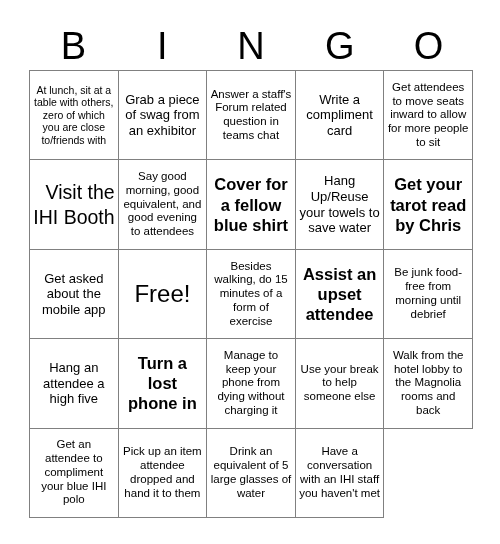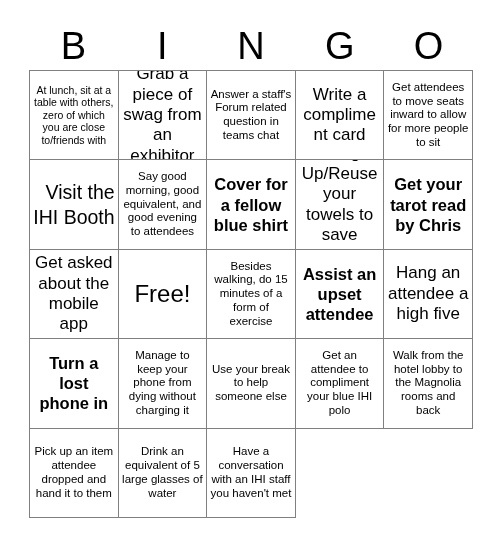--- a/index.html
+++ b/index.html
@@ -77,21 +77,21 @@
     display: block;
     width: 100%;
     line-height: 1.16;
     word-wrap: break-word;
     color: #000000;
   }
 
   
   .sz-xs .cell-text { font-size: 10.5px; line-height: 1.20; }
   .sz-s  .cell-text { font-size: 11.5px; line-height: 1.20; }
-  .sz-m  .cell-text { font-size: 17px; line-height: 1.20; }
+  .sz-m  .cell-text { font-size: 13px; line-height: 1.20; }
   .sz-l  .cell-text { font-size: 16.5px; line-height: 1.22; font-weight: bold; }
   .sz-xl .cell-text { font-size: 19.5px; line-height: 1.24; text-align: right; }
   .sz-free .cell-text { font-size: 24px; line-height: 1.1; }
 </style>
 </head>
 <body>
 
 <div id="bingo-card">
 
   <div id="bingo-header">
@@ -138,37 +138,40 @@
       </div>
       <div class="bingo-cell sz-free">
         <span class="cell-text">Free!</span>
       </div>
       <div class="bingo-cell sz-s">
         <span class="cell-text">Besides walking, do 15 minutes of a form of exercise</span>
       </div>
       <div class="bingo-cell sz-l">
         <span class="cell-text">Assist an upset attendee</span>
       </div>
+      <div class="bingo-cell sz-s">
+        <span class="cell-text">Be junk food-free from morning until debrief</span>
+      </div>
       <div class="bingo-cell sz-m">
         <span class="cell-text">Hang an attendee a high five</span>
       </div>
       <div class="bingo-cell sz-l">
         <span class="cell-text">Turn a lost phone in</span>
       </div>
       <div class="bingo-cell sz-s">
         <span class="cell-text">Manage to keep your phone from dying without charging it</span>
       </div>
       <div class="bingo-cell sz-s">
         <span class="cell-text">Use your break to help someone else</span>
       </div>
       <div class="bingo-cell sz-s">
-        <span class="cell-text">Get an attendee to compliment your blue IHI polo</span>
+        <span class="cell-text">Walk from the hotel lobby to the Magnolia rooms and back</span>
       </div>
       <div class="bingo-cell sz-s">
-        <span class="cell-text">Walk from the hotel lobby to the Magnolia rooms and back</span>
+        <span class="cell-text">Get an attendee to compliment your blue IHI polo</span>
       </div>
       <div class="bingo-cell sz-s">
         <span class="cell-text">Pick up an item attendee dropped and hand it to them</span>
       </div>
       <div class="bingo-cell sz-s">
         <span class="cell-text">Drink an equivalent of 5 large glasses of water</span>
       </div>
       <div class="bingo-cell sz-s">
         <span class="cell-text">Have a conversation with an IHI staff you haven't met</span>
       </div>

